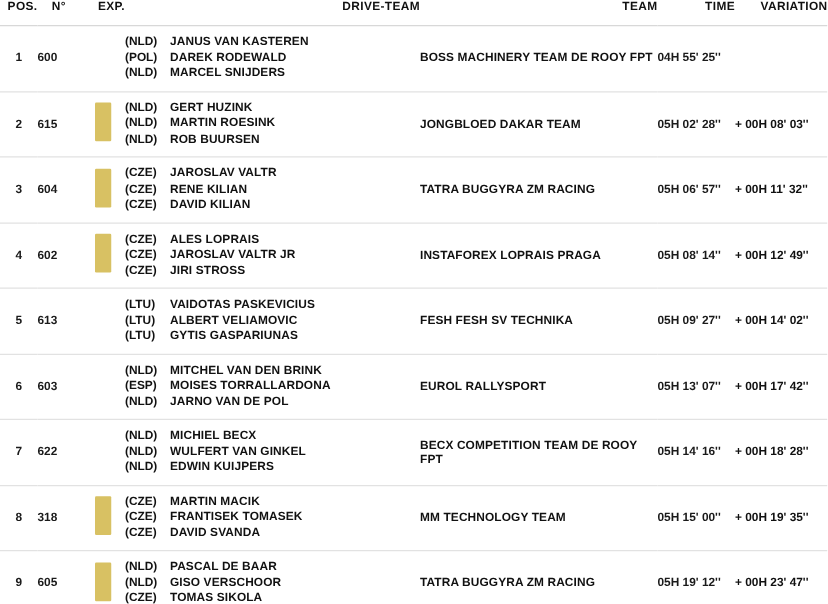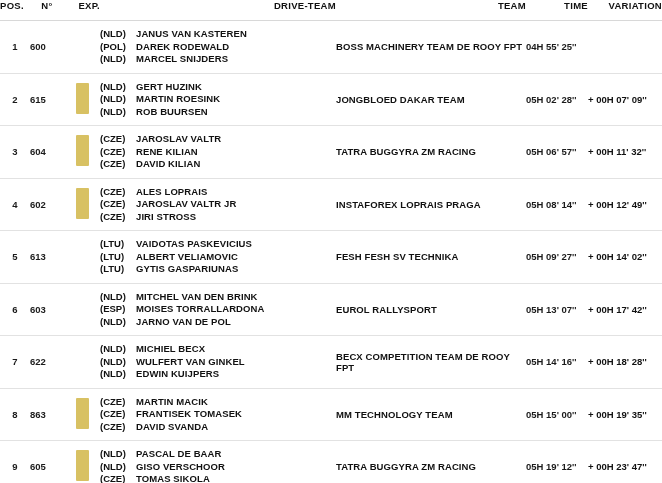--- a/index.html
+++ b/index.html
@@ -121,21 +121,21 @@
       <col class="c-pos">
         <col class="c-num">
         <col class="c-exp">
       <col class="c-crew">
         <col class="c-team">
         <col class="c-time">
         <col class="c-var">
     </colgroup>
     <thead>
       <tr>
-        <th style="text-align:left;">POS.</th>
+        <th style="text-align:right;">POS.</th>
         <th style="text-align:center;">N°</th>
         <th>EXP.</th>
         <th>DRIVE-TEAM</th>
         <th>TEAM</th>
         <th>TIME</th>
         <th>VARIATION</th>
       </tr>
     </thead>
     <tbody id="rows-body">
         <tr class="row">
@@ -159,21 +159,21 @@
           <td class="exp"><span class="exp-badge" style="background: rgb(216, 193, 99);"></span></td>
           <td>
             <ul class="crew">
               <li><span class="nat">(NLD)</span><span class="drv">GERT HUZINK</span></li>
               <li><span class="nat">(NLD)</span><span class="drv">MARTIN ROESINK</span></li>
               <li><span class="nat">(NLD)</span><span class="drv">ROB BUURSEN</span></li>
             </ul>
           </td>
           <td class="team">JONGBLOED DAKAR TEAM</td>
           <td class="time">05H 02' 28''</td>
-          <td class="var">+ 00H 07' 09''</td>
+          <td class="var">+ 00H 08' 03''</td>
         </tr>
         <tr class="row">
           <td class="pos">3</td>
           <td class="num">604</td>
           <td class="exp"><span class="exp-badge" style="background: rgb(216, 193, 99);"></span></td>
           <td>
             <ul class="crew">
               <li><span class="nat">(CZE)</span><span class="drv">JAROSLAV VALTR</span></li>
               <li><span class="nat">(CZE)</span><span class="drv">RENE KILIAN</span></li>
               <li><span class="nat">(CZE)</span><span class="drv">DAVID KILIAN</span></li>
@@ -238,21 +238,21 @@
               <li><span class="nat">(NLD)</span><span class="drv">WULFERT VAN GINKEL</span></li>
               <li><span class="nat">(NLD)</span><span class="drv">EDWIN KUIJPERS</span></li>
             </ul>
           </td>
           <td class="team">BECX COMPETITION TEAM DE ROOY FPT</td>
           <td class="time">05H 14' 16''</td>
           <td class="var">+ 00H 18' 28''</td>
         </tr>
         <tr class="row">
           <td class="pos">8</td>
-          <td class="num">863</td>
+          <td class="num">318</td>
           <td class="exp"><span class="exp-badge" style="background: rgb(216, 193, 99);"></span></td>
           <td>
             <ul class="crew">
               <li><span class="nat">(CZE)</span><span class="drv">MARTIN MACIK</span></li>
               <li><span class="nat">(CZE)</span><span class="drv">FRANTISEK TOMASEK</span></li>
               <li><span class="nat">(CZE)</span><span class="drv">DAVID SVANDA</span></li>
             </ul>
           </td>
           <td class="team">MM TECHNOLOGY TEAM</td>
           <td class="time">05H 15' 00''</td>

